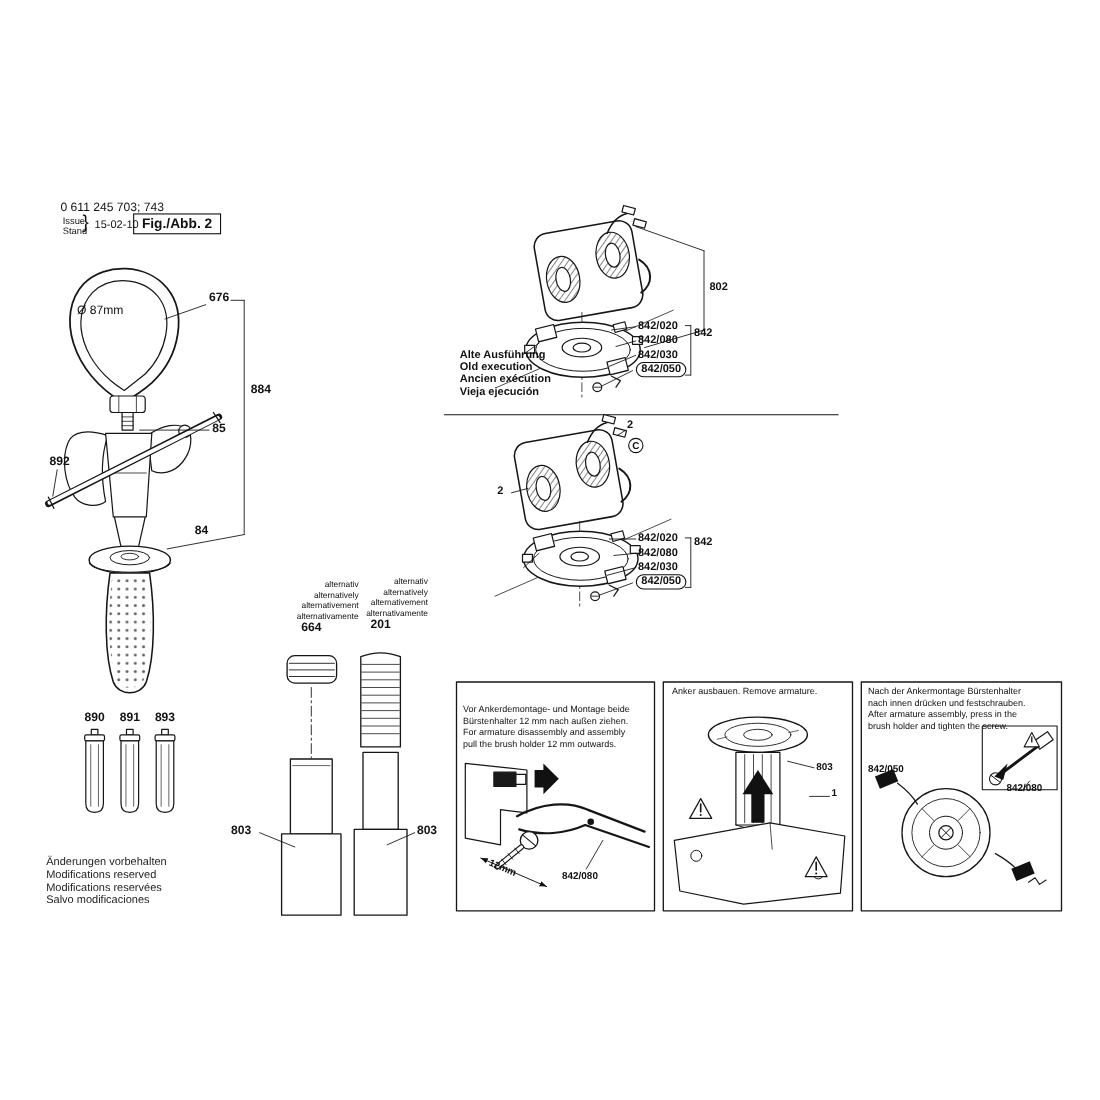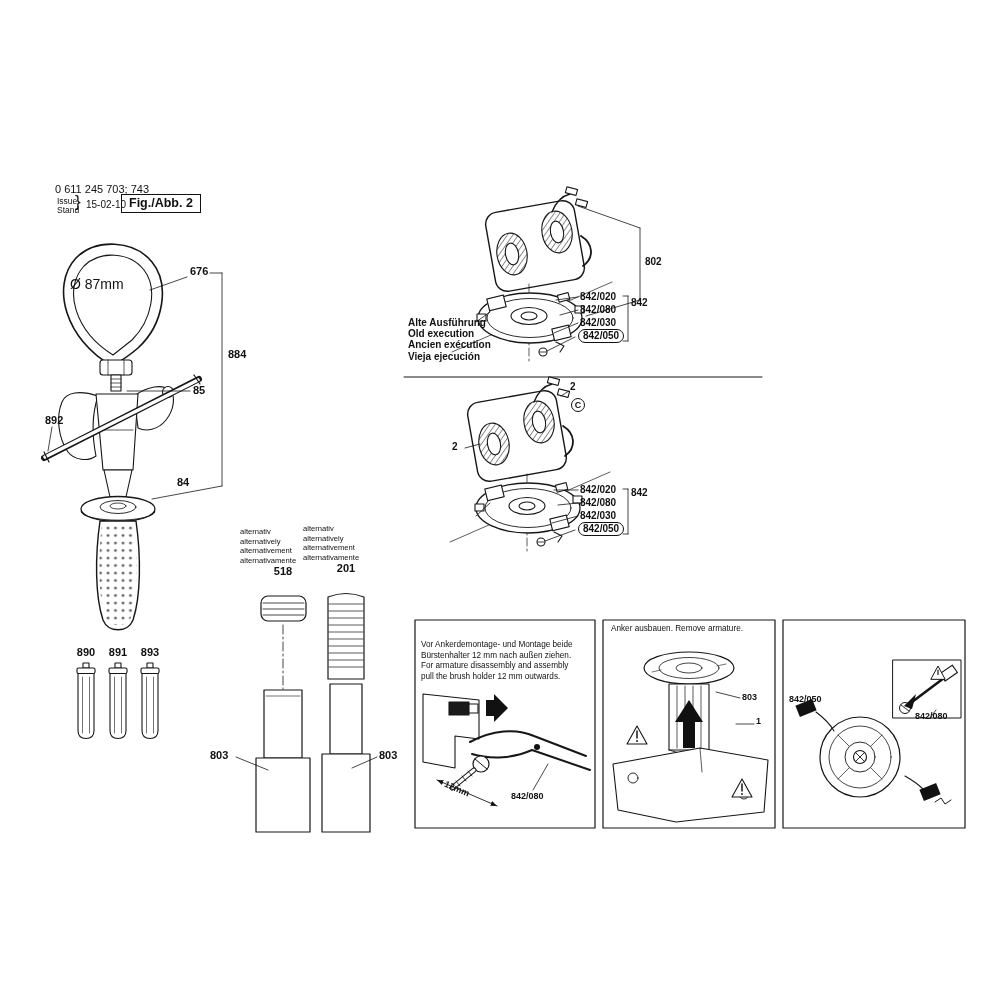--- a/index.html
+++ b/index.html
@@ -9,23 +9,23 @@
   .art { position:absolute; left:0; top:0; }
   .lbl { position:absolute; white-space:nowrap; font-weight:bold; font-size:11px; color:#111; }
   .plain { font-weight:normal; }
   .sm { font-size:10px; }
   .xs { font-size:9px; }
   .ctr { text-align:center; }
   .oval { position:absolute; white-space:nowrap; font-weight:bold; font-size:10px;
           border:1.3px solid #111; border-radius:9px; padding:0 4px 1px; }
   .figbox { position:absolute; border:1.8px solid #111; padding:1px 7px 2px;
             font-weight:bold; font-size:12.5px; white-space:nowrap; }
-  .caption { position:absolute; font-weight:bold; font-size:10px; line-height:11.2px; white-space:nowrap; }
+  .caption { position:absolute; font-weight:bold; font-size:10px; line-height:11.2px; white-space:nowrap;margin-left:10px; }
   .note { position:absolute; font-size:8.2px; line-height:10.6px; white-space:nowrap; }
-  .alts { position:absolute; width:86px; text-align:left; font-size:7.6px; line-height:9.5px; }
+  .alts { position:absolute; width:86px; text-align:right; font-size:7.6px; line-height:9.5px; }
   .footer { position:absolute; font-size:10px; line-height:11.8px; color:#222; white-space:nowrap; }
   .circ { position:absolute; width:14px; height:14px; border:1.3px solid #111; border-radius:50%;
           font-weight:bold; font-size:9px; line-height:12px; text-align:center; }
   .rot { transform-origin:left top; }
 </style>
 </head>
 <body>
 
 <div class="page">
 
@@ -289,39 +289,45 @@
     </g>
   </svg>
 
   <div class="lbl plain" style="left:55px;top:183px;font-size:11px">0 611 245 703; 743</div>
   <div class="lbl plain" style="left:57px;top:196px;font-size:8.5px">Issue</div>
   <div class="lbl plain" style="left:57px;top:205px;font-size:8.5px">Stand</div>
   <div class="lbl plain" style="left:75px;top:192px;font-size:17px">}</div>
   <div class="lbl plain" style="left:86px;top:199px;font-size:10px">15-02-10</div>
   <div class="figbox" style="left:121px;top:194px">Fig./Abb. 2</div>
 
-  <div class="lbl plain" style="left:70px;top:276px;font-size:14px">Ø 87mm</div>
+  <div class="lbl plain" style="left:70px;top:276px;font-size:11px">Ø 87mm</div>
   <div class="lbl" style="left:190px;top:265px">676</div>
   <div class="lbl" style="left:228px;top:348px">884</div>
   <div class="lbl" style="left:193px;top:384px">85</div>
   <div class="lbl" style="left:45px;top:414px">892</div>
   <div class="lbl" style="left:177px;top:476px">84</div>
 
   <div class="lbl ctr" style="left:73px;top:646px;width:26px">890</div>
   <div class="lbl ctr" style="left:105px;top:646px;width:26px">891</div>
   <div class="lbl ctr" style="left:137px;top:646px;width:26px">893</div>
 
+  <div class="footer" style="left:42px;top:778px">
+    <div>Änderungen vorbehalten</div>
+    <div>Modifications reserved</div>
+    <div>Modifications reservées</div>
+    <div>Salvo modificaciones</div>
+  </div>
 
   <div class="alts" style="left:240px;top:527px">
     <div>alternativ</div>
     <div>alternatively</div>
     <div>alternativement</div>
     <div>alternativamente</div>
   </div>
-  <div class="lbl ctr" style="left:270px;top:565px;width:26px">518</div>
+  <div class="lbl ctr" style="left:270px;top:565px;width:26px">664</div>
   <div class="alts" style="left:303px;top:524px">
     <div>alternativ</div>
     <div>alternatively</div>
     <div>alternativement</div>
     <div>alternativamente</div>
   </div>
   <div class="lbl ctr" style="left:333px;top:562px;width:26px">201</div>
   <div class="lbl" style="left:210px;top:749px">803</div>
   <div class="lbl" style="left:379px;top:749px">803</div>
 
@@ -355,16 +361,22 @@
   </div>
   <div class="lbl xs rot" style="left:447px;top:779px;transform:rotate(23deg)">12mm</div>
   <div class="lbl xs" style="left:511px;top:791px">842/080</div>
 
   <div class="note" style="left:611px;top:624px">
     <div>Anker ausbauen. Remove armature.</div>
   </div>
   <div class="lbl xs" style="left:742px;top:692px">803</div>
   <div class="lbl xs" style="left:756px;top:716px">1</div>
 
+  <div class="note" style="left:789px;top:624px">
+    <div>Nach der Ankermontage Bürstenhalter</div>
+    <div>nach innen drücken und festschrauben.</div>
+    <div>After armature assembly, press in the</div>
+    <div>brush holder and tighten the screw.</div>
+  </div>
   <div class="lbl xs" style="left:789px;top:694px">842/050</div>
   <div class="lbl xs" style="left:915px;top:711px">842/080</div>
 
 </div>
 
 </body></html>

